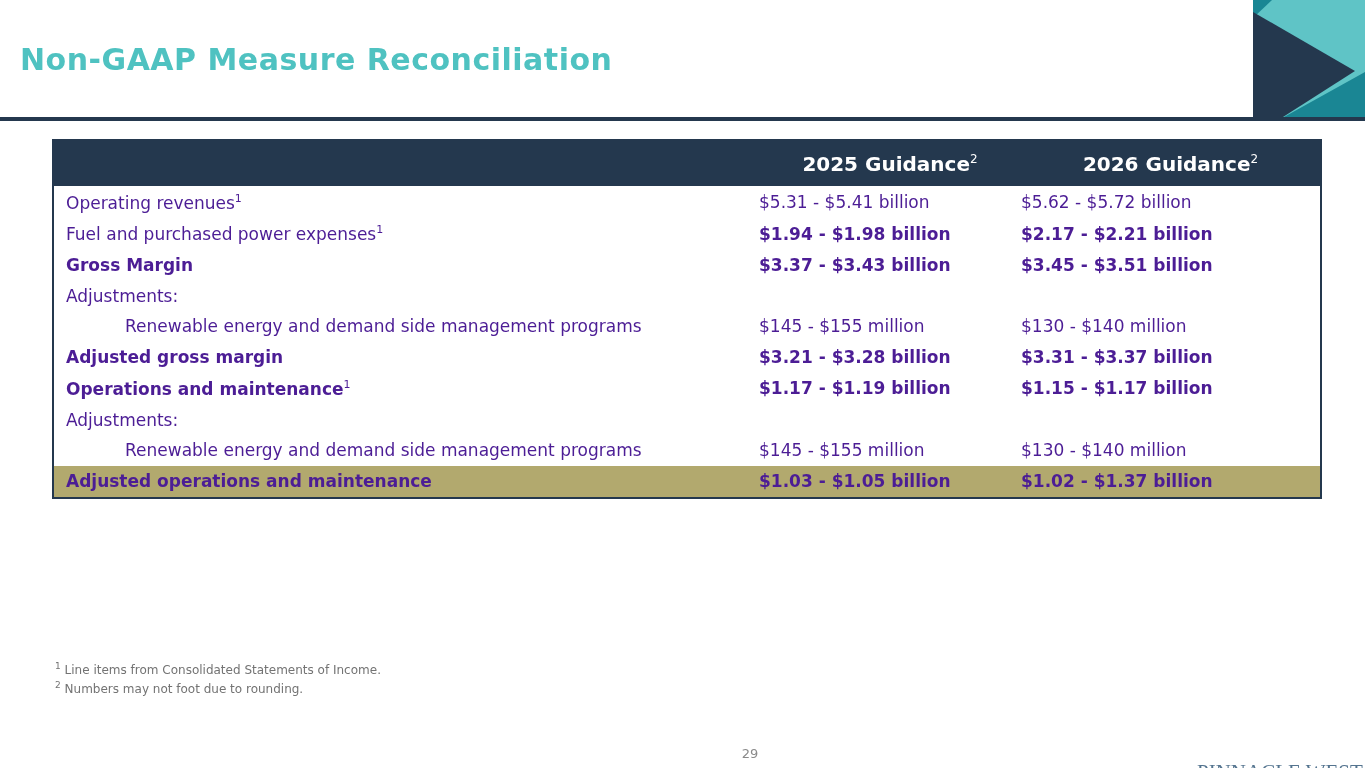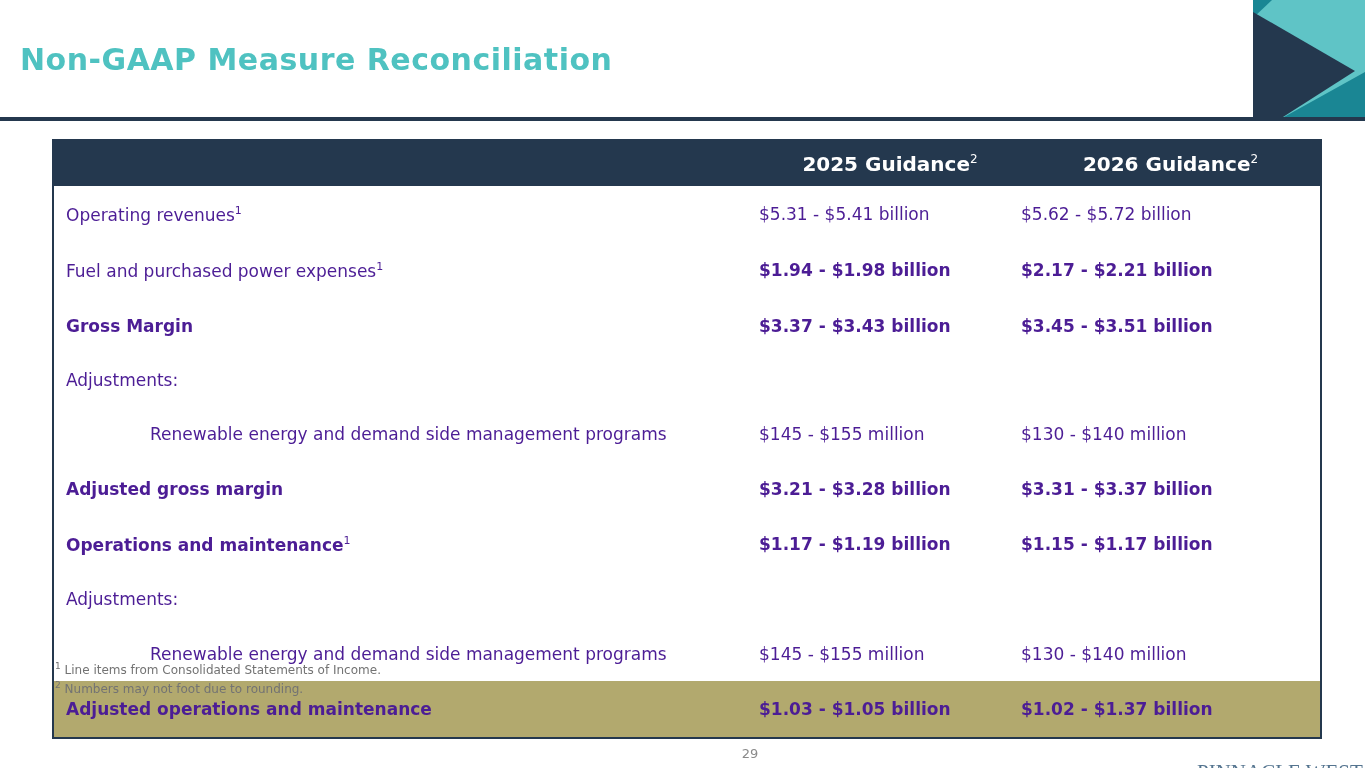--- a/index.html
+++ b/index.html
@@ -15,35 +15,35 @@
 
   .title-divider {
     position:absolute; left:0; top:117px; width:1365px; height:4px; background:#24384E;
   }
 
   .corner-art { position:absolute; top:0; right:0; width:112px; height:117px; }
 
   
   .guidance-table {
     position:absolute; left:52px; top:139px;
-    width:1268px; height:600px;
+    width:1268px; height:360px;
     border-collapse:collapse; table-layout:fixed;
     border:2px solid #24384E;
   }
   .guidance-table thead tr { height:46px; background:#24384E; }
   .guidance-table thead th {
     color:#ffffff; font-size:20px; font-weight:bold; text-align:center; vertical-align:middle;
   }
   .guidance-table thead th sup { font-size:12px; font-weight:normal; }
   .guidance-table tbody td {
     color:#4c1d95; font-size:17px; vertical-align:middle; background:#ffffff;
   }
   .guidance-table tbody td.lbl { text-align:left; padding-left:12px; }
   .guidance-table tbody td.val { text-align:left; }
-  .guidance-table tbody td.lbl.indent { padding-left:96px; }
+  .guidance-table tbody td.lbl.indent { padding-left:71px; }
   .guidance-table tbody tr.bold-label td.lbl { font-weight:bold; }
   .guidance-table tbody tr.bold-values td.val { font-weight:bold; }
   .guidance-table tbody tr.highlight td { background:#B2A96E; }
   .guidance-table sup { font-size:11px; }
 
   
   .footnotes {
     position:absolute; left:55px; top:659px;
     font-size:12px; color:#737373; line-height:15px;
   }

